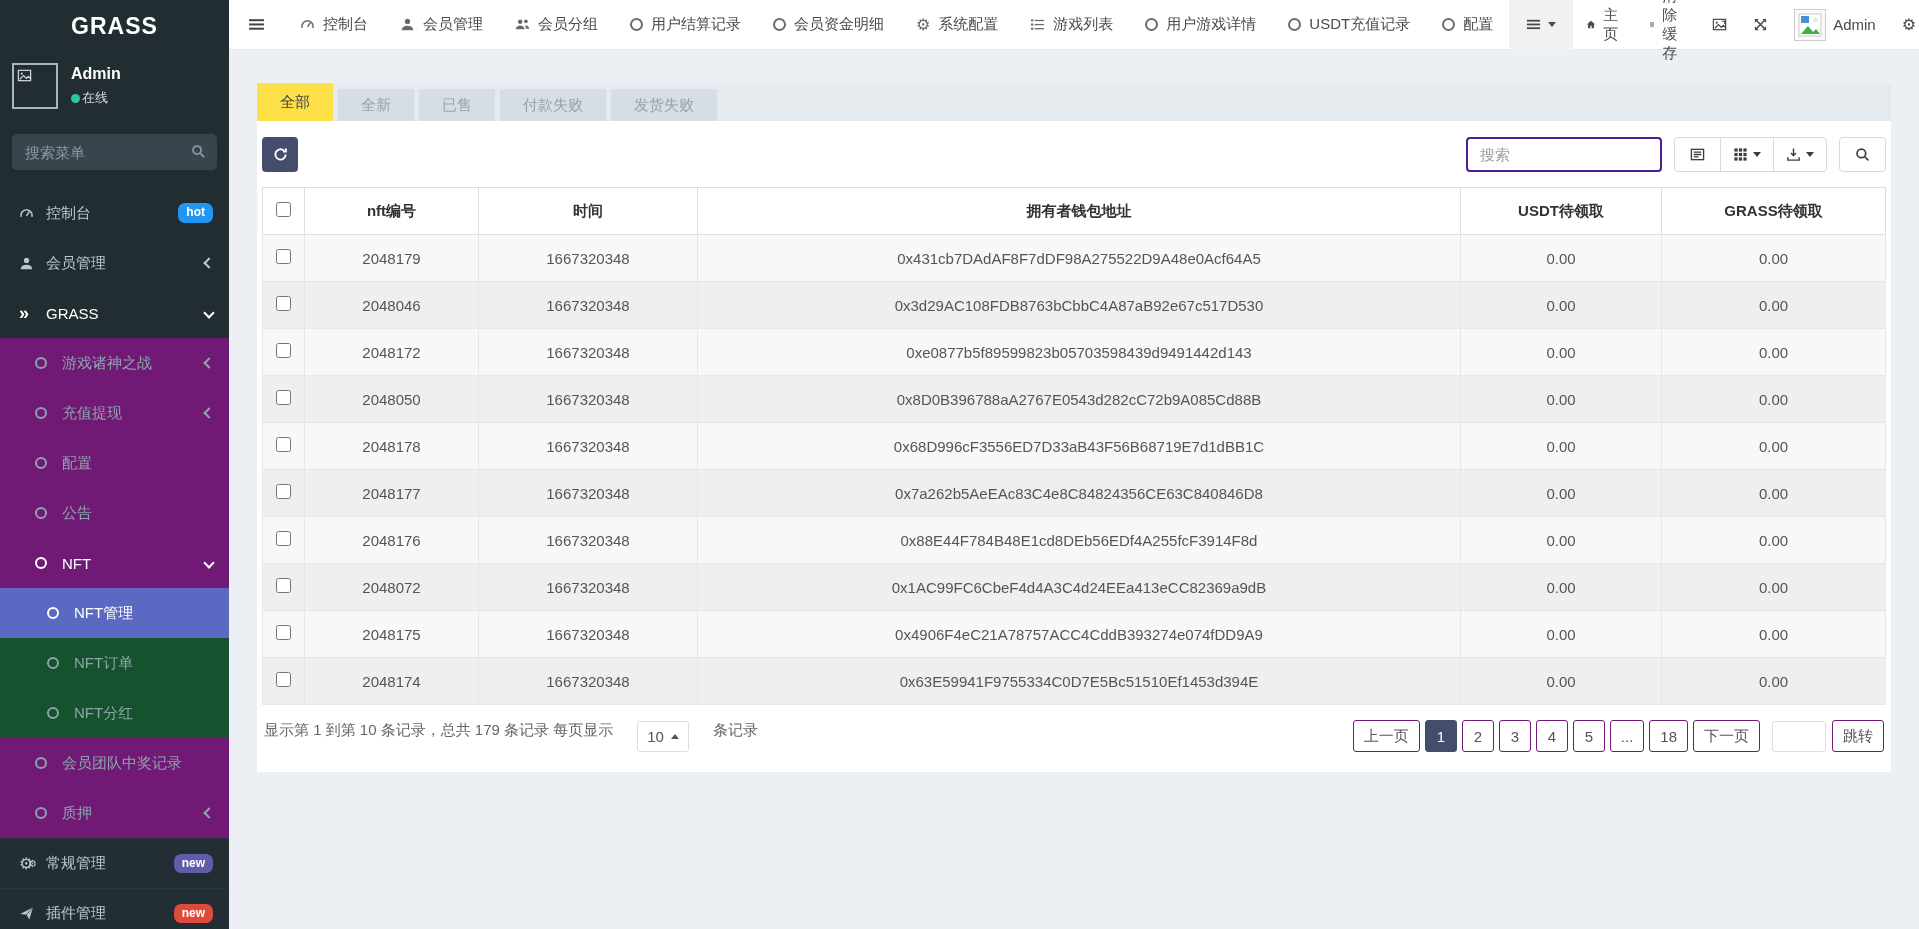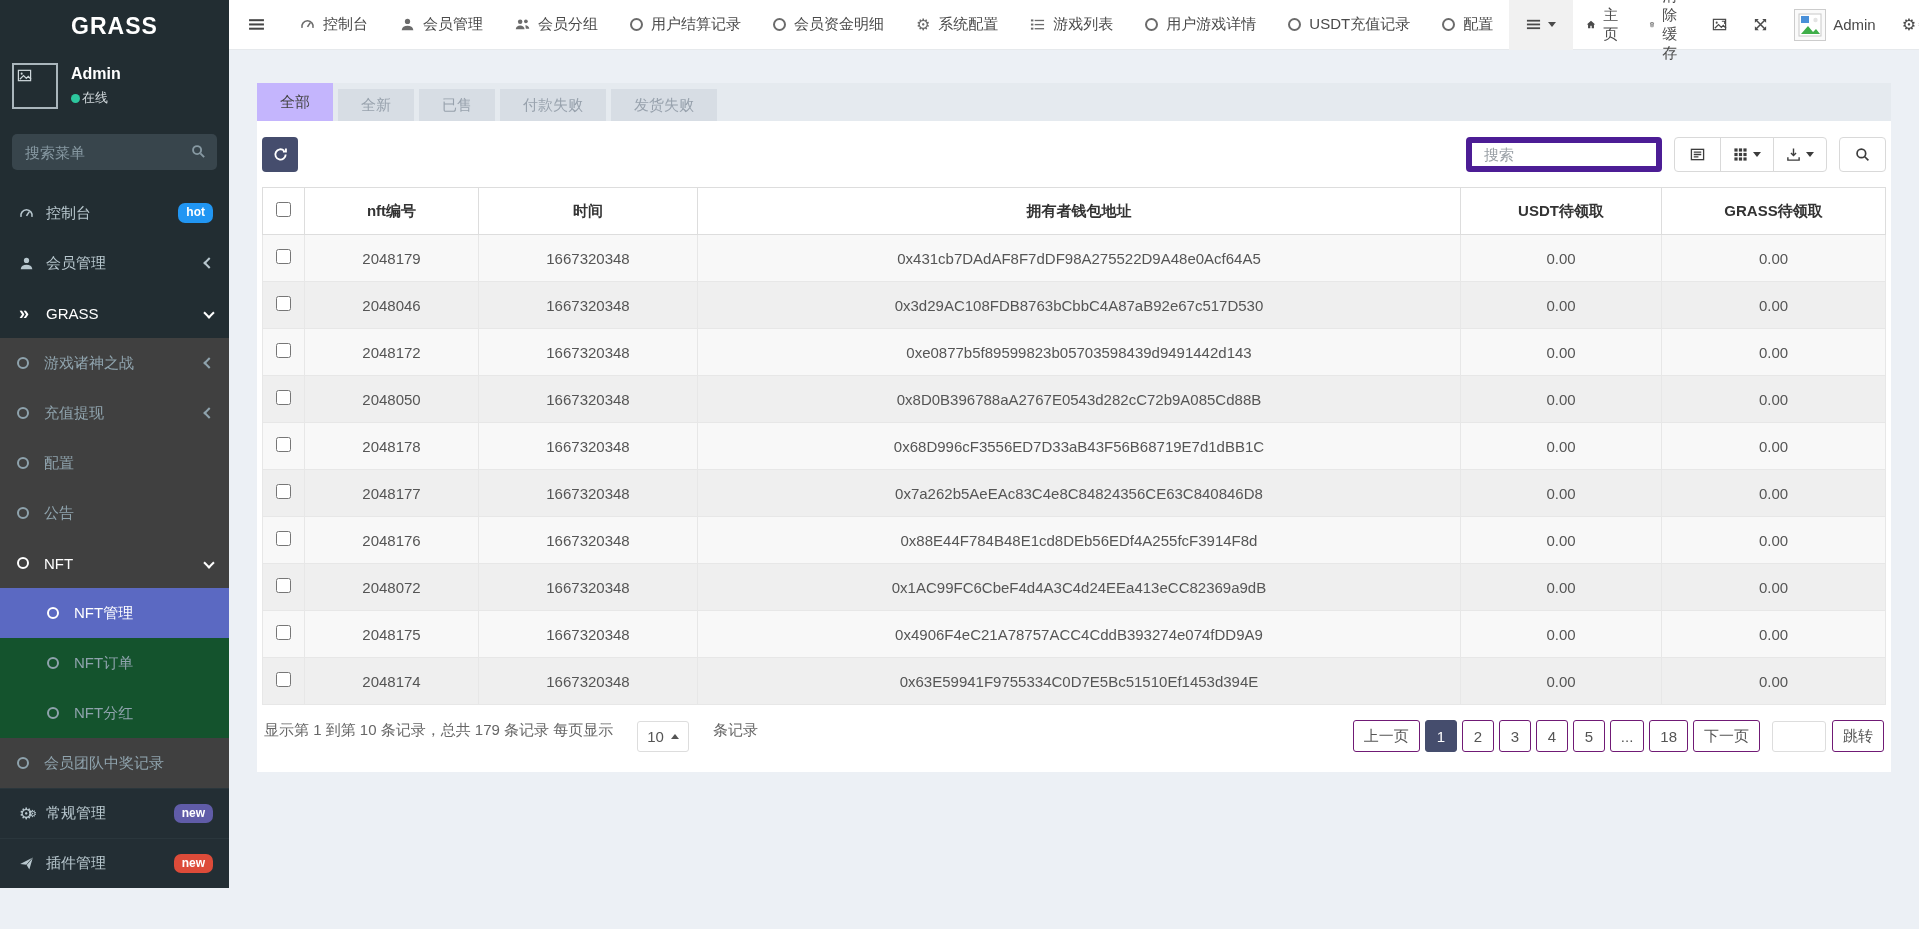--- a/index.html
+++ b/index.html
@@ -18,21 +18,21 @@
   .user-name { color:#fff; font-weight:700; font-size:16px; margin-bottom:6px; }
   .user-status { color:#d2d9dd; font-size:13px; display:flex; align-items:center; gap:2px; }
   .dot { width:9px; height:9px; border-radius:50%; }
   .side-search { margin:10px 12px 18px 12px; position:relative; }
   .side-search input { width:100%; height:36px; background:#38454c; border:none; border-radius:5px; color:#ccd5d9; font-size:15px; padding:0 34px 0 13px; outline:none; }
   .side-search input::placeholder { color:#8799a2; }
   .side-search .ic { position:absolute; right:11px; top:10px; color:#8799a2; }
   .menu-item { height:50px; display:flex; align-items:center; padding:0 16px 0 19px; color:#b8c7ce; font-size:15px; cursor:pointer; }
   .menu-item .micon { width:27px; flex:none; display:flex; align-items:center; color:inherit; }
   .menu-item .spacer { flex:1; }
-  .menu-item.lv1 { background:#404040; padding-left:17px; color:#8fa3ad; }
+  .menu-item.lv1 { background:#701a75; padding-left:35px; color:#8fa3ad; }
   .menu-item.lv2 { background:#14532d; padding-left:47px; color:#8fa3ad; }
   .menu-item.bright { color:#fff; }
   .menu-item.active { background:#5b69c2; color:#fff; }
   .menu-item.sect { border-top:1px solid #2a363c; background:#232e34; }
   .badge { font-size:12px; font-weight:700; color:#fff; padding:2px 8px; border-radius:7px; line-height:1.3; }
   .chev { width:8px; height:8px; border-color:#7d8c94; display:inline-block; flex:none; }
   .chev.left { border-left:2px solid; border-bottom:2px solid; transform:rotate(45deg); }
   .chev.down { border-right:2px solid; border-bottom:2px solid; transform:rotate(45deg); }
   .bright .chev, .active .chev { border-color:#fff; }
   .dbl-angle { font-size:18px; font-weight:700; line-height:1; }
@@ -52,27 +52,27 @@
   .caret-dn { width:0; height:0; border-left:4px solid transparent; border-right:4px solid transparent; border-top:5px solid currentColor; display:inline-block; }
   .caret-up { width:0; height:0; border-left:4px solid transparent; border-right:4px solid transparent; border-bottom:5px solid currentColor; display:inline-block; }
   .avatar-sm { width:32px; height:32px; border:1px solid #ccc; background:#fafafa; display:flex; align-items:center; justify-content:center; }
   .avatar-sm svg { width:24px; height:24px; }
 
   
   .main { margin-left:229px; padding-top:50px; }
   .content { padding:33px 28px 0 28px; }
   .tabs { display:flex; align-items:flex-end; background:#e5eaef; height:38px; }
   .tab { height:32px; line-height:32px; padding:0 23px; background:#d7dde4; color:#98a2ad; margin-right:5px; font-size:15px; cursor:pointer; }
-  .tab.active { height:38px; line-height:38px; background:#c4b5fd; color:#444;margin-top:32px; }
+  .tab.active { height:38px; line-height:38px; background:#fde047; color:#444;margin-top:32px; }
   .card { background:#fff; padding:16px 5px 20px 5px; }
   .toolbar { display:flex; align-items:center; margin:0 0 15px 0; }
   .btn-refresh { width:36px; height:35px; border:none; border-radius:4px; background:#454d6d; color:#fff; display:flex; align-items:center; justify-content:center; cursor:pointer; }
   .btn-refresh .ic { width:15px; height:15px; }
   .toolbar-right { margin-left:auto; display:flex; align-items:center; }
-  .search-box { width:196px; height:35px; border:6px solid #4c1d95; border-radius:4px; font-size:15px; color:#555; padding:0 12px; outline:none; }
+  .search-box { width:196px; height:35px; border:2px solid #4c1d95; border-radius:4px; font-size:15px; color:#555; padding:0 12px; outline:none; }
   .search-box::placeholder { color:#9aa0a6; }
   .btn-group { display:flex; margin-left:12px; }
   .tbtn { height:35px; min-width:47px; padding:0 12px; background:#fff; border:1px solid #d9d9d9; color:#3c3c3c; display:flex; align-items:center; justify-content:center; gap:5px; cursor:pointer; margin-left:-1px; }
   .btn-group .tbtn:first-child { border-radius:4px 0 0 4px; margin-left:0; }
   .btn-group .tbtn:last-child { border-radius:0 4px 4px 0; }
   .tbtn.single { border-radius:4px; margin-left:12px; }
   .tbtn .caret-dn { border-top-color:#3c3c3c; }
 
   table { width:100%; border-collapse:collapse; table-layout:fixed; font-size:15px; color:#555; margin-top:2px; }
   th, td { border:1px solid #e7e7e7; text-align:center; height:47px; overflow:hidden; white-space:nowrap; }
@@ -208,20 +208,28 @@
         </span>
         <span>NFT分红</span>
         <span class="spacer"></span>
       </div>
       <div class="menu-item lv1">
         <span class="micon">
           <span class="ring"></span>
         </span>
         <span>会员团队中奖记录</span>
         <span class="spacer"></span>
+      </div>
+      <div class="menu-item lv1">
+        <span class="micon">
+          <span class="ring"></span>
+        </span>
+        <span>质押</span>
+        <span class="spacer"></span>
+        <span class="chev left"></span>
       </div>
       <div class="menu-item sect">
         <span class="micon">
           <span class="uni">⚙</span>
           <span class="uni small-gear">⚙</span>
         </span>
         <span>常规管理</span>
         <span class="spacer"></span>
         <span class="badge" style="background:#605ca8">new</span>
       </div>

